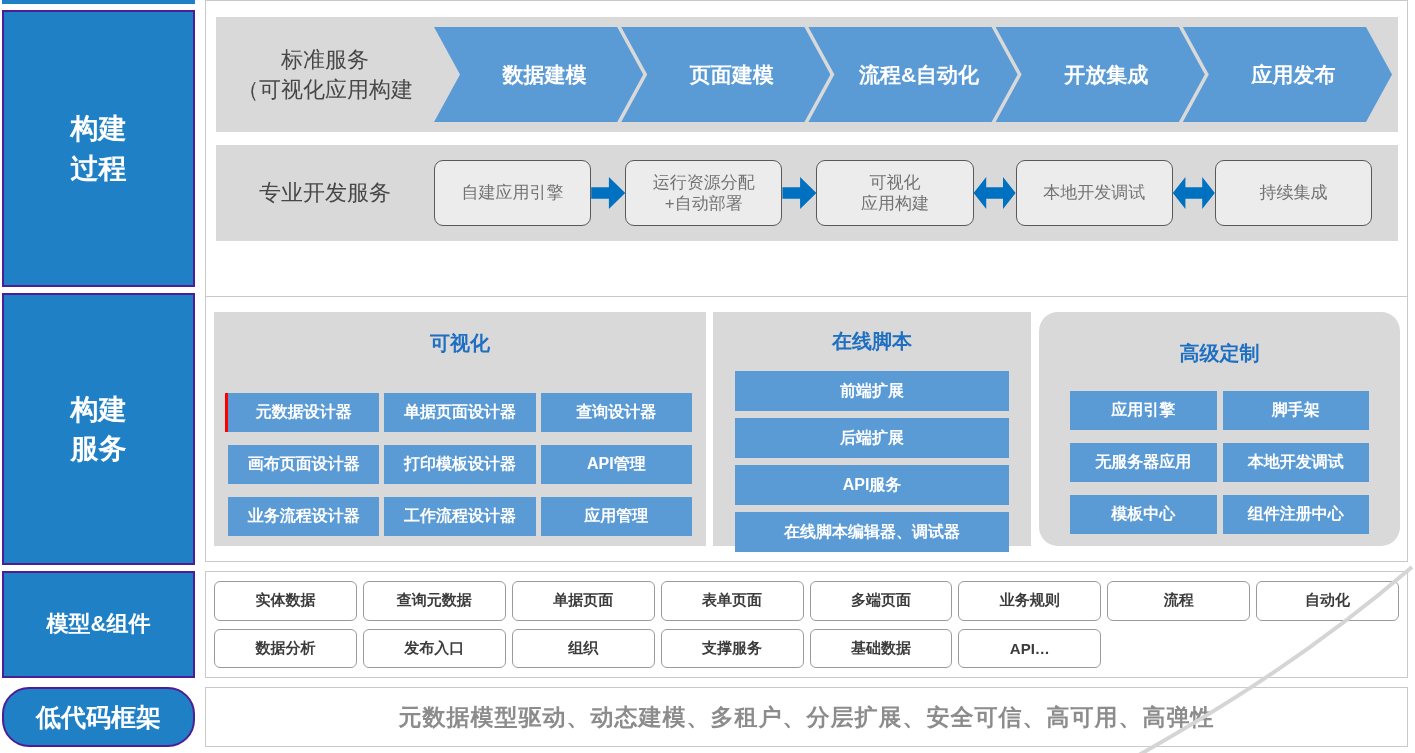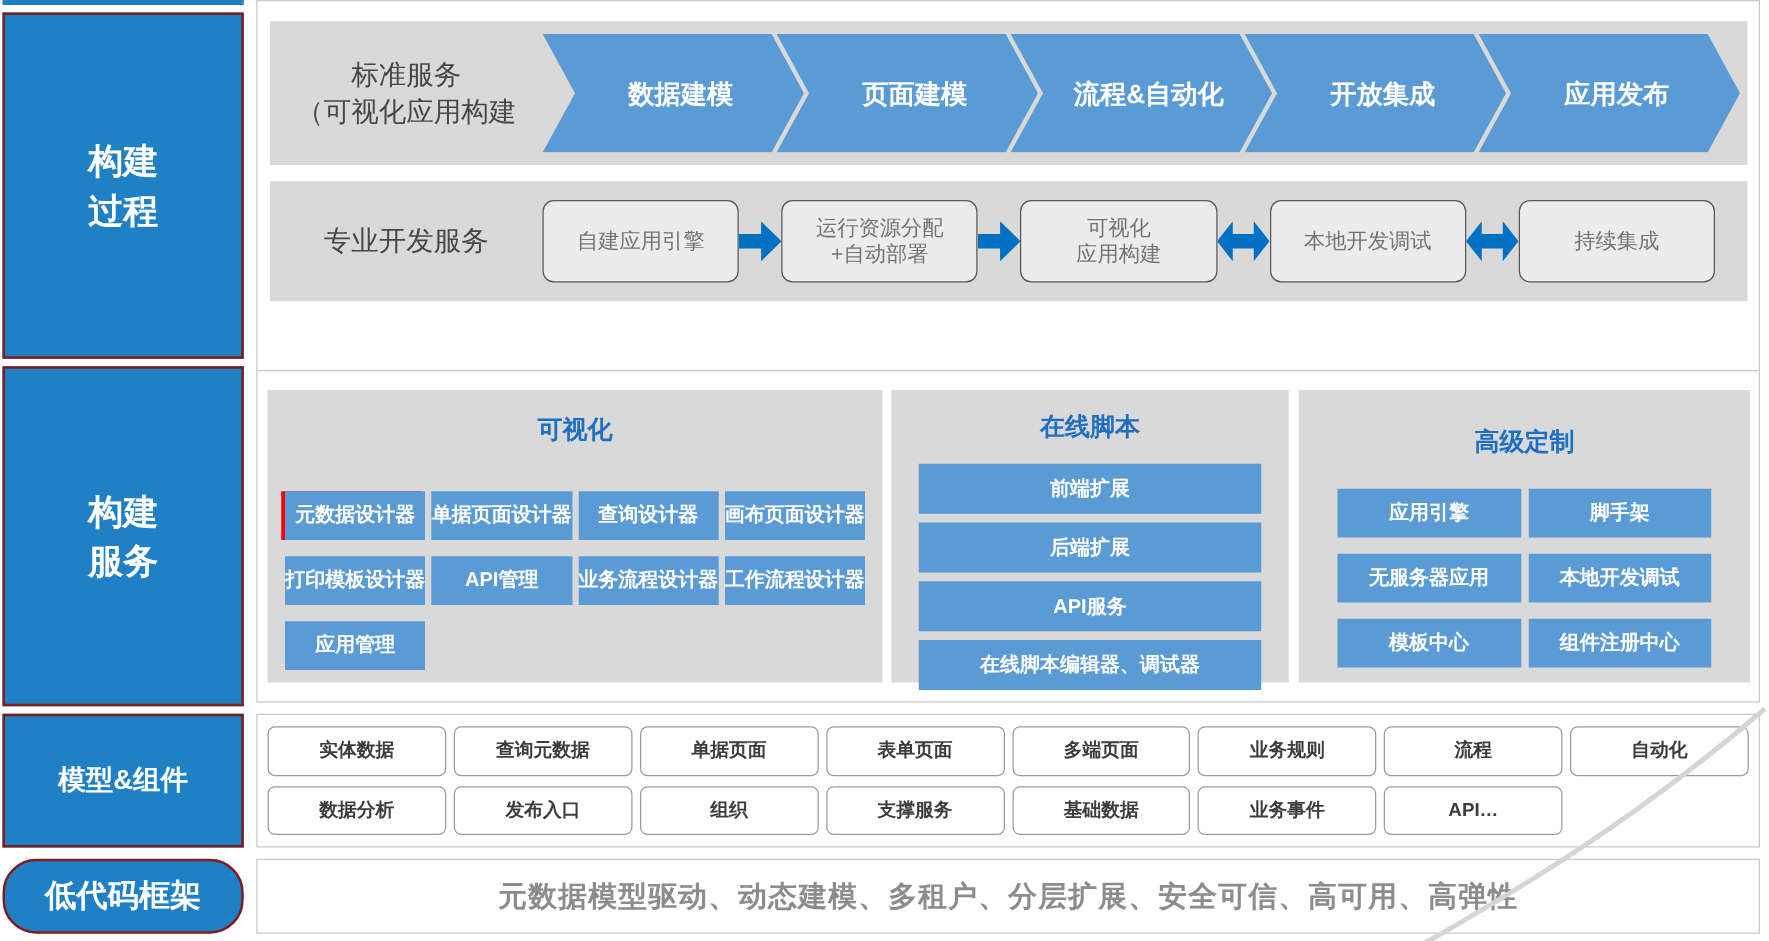--- a/index.html
+++ b/index.html
@@ -3,21 +3,21 @@
 <meta charset="utf-8">
 <style>
   html,body{margin:0;padding:0;}
   body{
     width:1415px;height:753px;position:relative;overflow:hidden;
     background:#ffffff;font-family:"Liberation Sans",sans-serif;
   }
   
   .side-label{
     position:absolute;left:2px;width:193px;box-sizing:border-box;
-    background:#2080C6;border:2px solid #7f1d1d;
+    background:#2080C6;border:2px solid #4c1d95;
     color:#fff;font-weight:700;text-align:center;
     display:flex;flex-direction:column;align-items:center;justify-content:center;
     line-height:1.4;
   }
   .side-sliver{position:absolute;left:2px;top:0;width:193px;height:4px;background:#2080C6;}
   #lbl-process{top:10px;height:277px;font-size:28px;}
   #lbl-services{top:293px;height:272px;font-size:28px;}
   #lbl-models{top:571px;height:107px;font-size:22px;}
   #lbl-framework{top:687px;height:60px;font-size:25px;border-radius:27px;}
   
@@ -52,30 +52,30 @@
     display:flex;flex-direction:column;align-items:center;justify-content:center;
     color:#737373;font-size:17px;line-height:1.25;text-align:center;
   }
   .arr{flex:0 0 auto;background:#0070C0;height:32px;}
   .arr-right{width:34px;clip-path:polygon(0 32%,52% 32%,52% 0,100% 50%,52% 100%,52% 68%,0 68%);}
   .arr-double{width:42px;clip-path:polygon(0 50%,30% 0,30% 32%,70% 32%,70% 0,100% 50%,70% 100%,70% 68%,30% 68%,30% 100%);}
   
   .svc-panel{position:absolute;top:15px;height:234px;background:#D9D9D9;box-sizing:border-box;}
   #panel-vis{left:8px;width:492px;}
   #panel-script{left:507px;width:318px;}
-  #panel-custom{left:833px;width:361px;}
+  #panel-custom{left:833px;width:361px;border-radius:19px;}
   .panel-title{text-align:center;color:#1E6FC1;font-weight:700;font-size:20px;}
   #panel-vis .panel-title{margin:18px 0 34px;}
   #panel-script .panel-title{margin:16px 0 16px;}
   #panel-custom .panel-title{margin:28px 0 24px;}
   .btn{
     background:#5B9BD5;color:#fff;font-weight:700;font-size:16px;
     display:flex;align-items:center;justify-content:center;text-align:center;
   }
-  .grid3{display:grid;grid-template-columns:repeat(4,1fr);column-gap:5px;row-gap:13px;padding:0 14px;margin-top:36px;}
+  .grid3{display:grid;grid-template-columns:repeat(3,1fr);column-gap:5px;row-gap:13px;padding:0 14px;margin-top:36px;}
   .grid3 .btn{height:39px;}
   .btn.red-accent{box-shadow:-3px 0 0 0 #FF0000;}
   .rows1{display:flex;flex-direction:column;gap:7px;padding:0 22px;}
   .rows1 .btn{height:40px;}
   .grid2{display:grid;grid-template-columns:repeat(2,1fr);column-gap:6px;row-gap:13px;padding:0 31px;}
   .grid2 .btn{height:39px;}
   
   .model-grid{
     display:grid;grid-template-columns:repeat(8,1fr);grid-auto-rows:1fr;
     gap:8px 6px;padding:9px 8px;height:100%;box-sizing:border-box;
@@ -206,21 +206,20 @@
     <div class="model-box">表单页面</div>
     <div class="model-box">多端页面</div>
     <div class="model-box">业务规则</div>
     <div class="model-box">流程</div>
     <div class="model-box">自动化</div>
     <div class="model-box">数据分析</div>
     <div class="model-box">发布入口</div>
     <div class="model-box">组织</div>
     <div class="model-box">支撑服务</div>
     <div class="model-box">基础数据</div>
-    <div class="model-box">业务事件</div>
     <div class="model-box">API…</div>
   </div>
 </div>
 
 <div class="band" id="band-framework">
   <div class="framework-text">元数据模型驱动、动态建模、多租户、分层扩展、安全可信、高可用、高弹性</div>
 </div>
 
 <svg class="watermark" width="355" height="198" viewBox="0 0 355 198">
   <path d="M 70 205 C 150 160, 250 100, 352 12" fill="none" stroke="#D5D5D5" stroke-width="4"></path>

